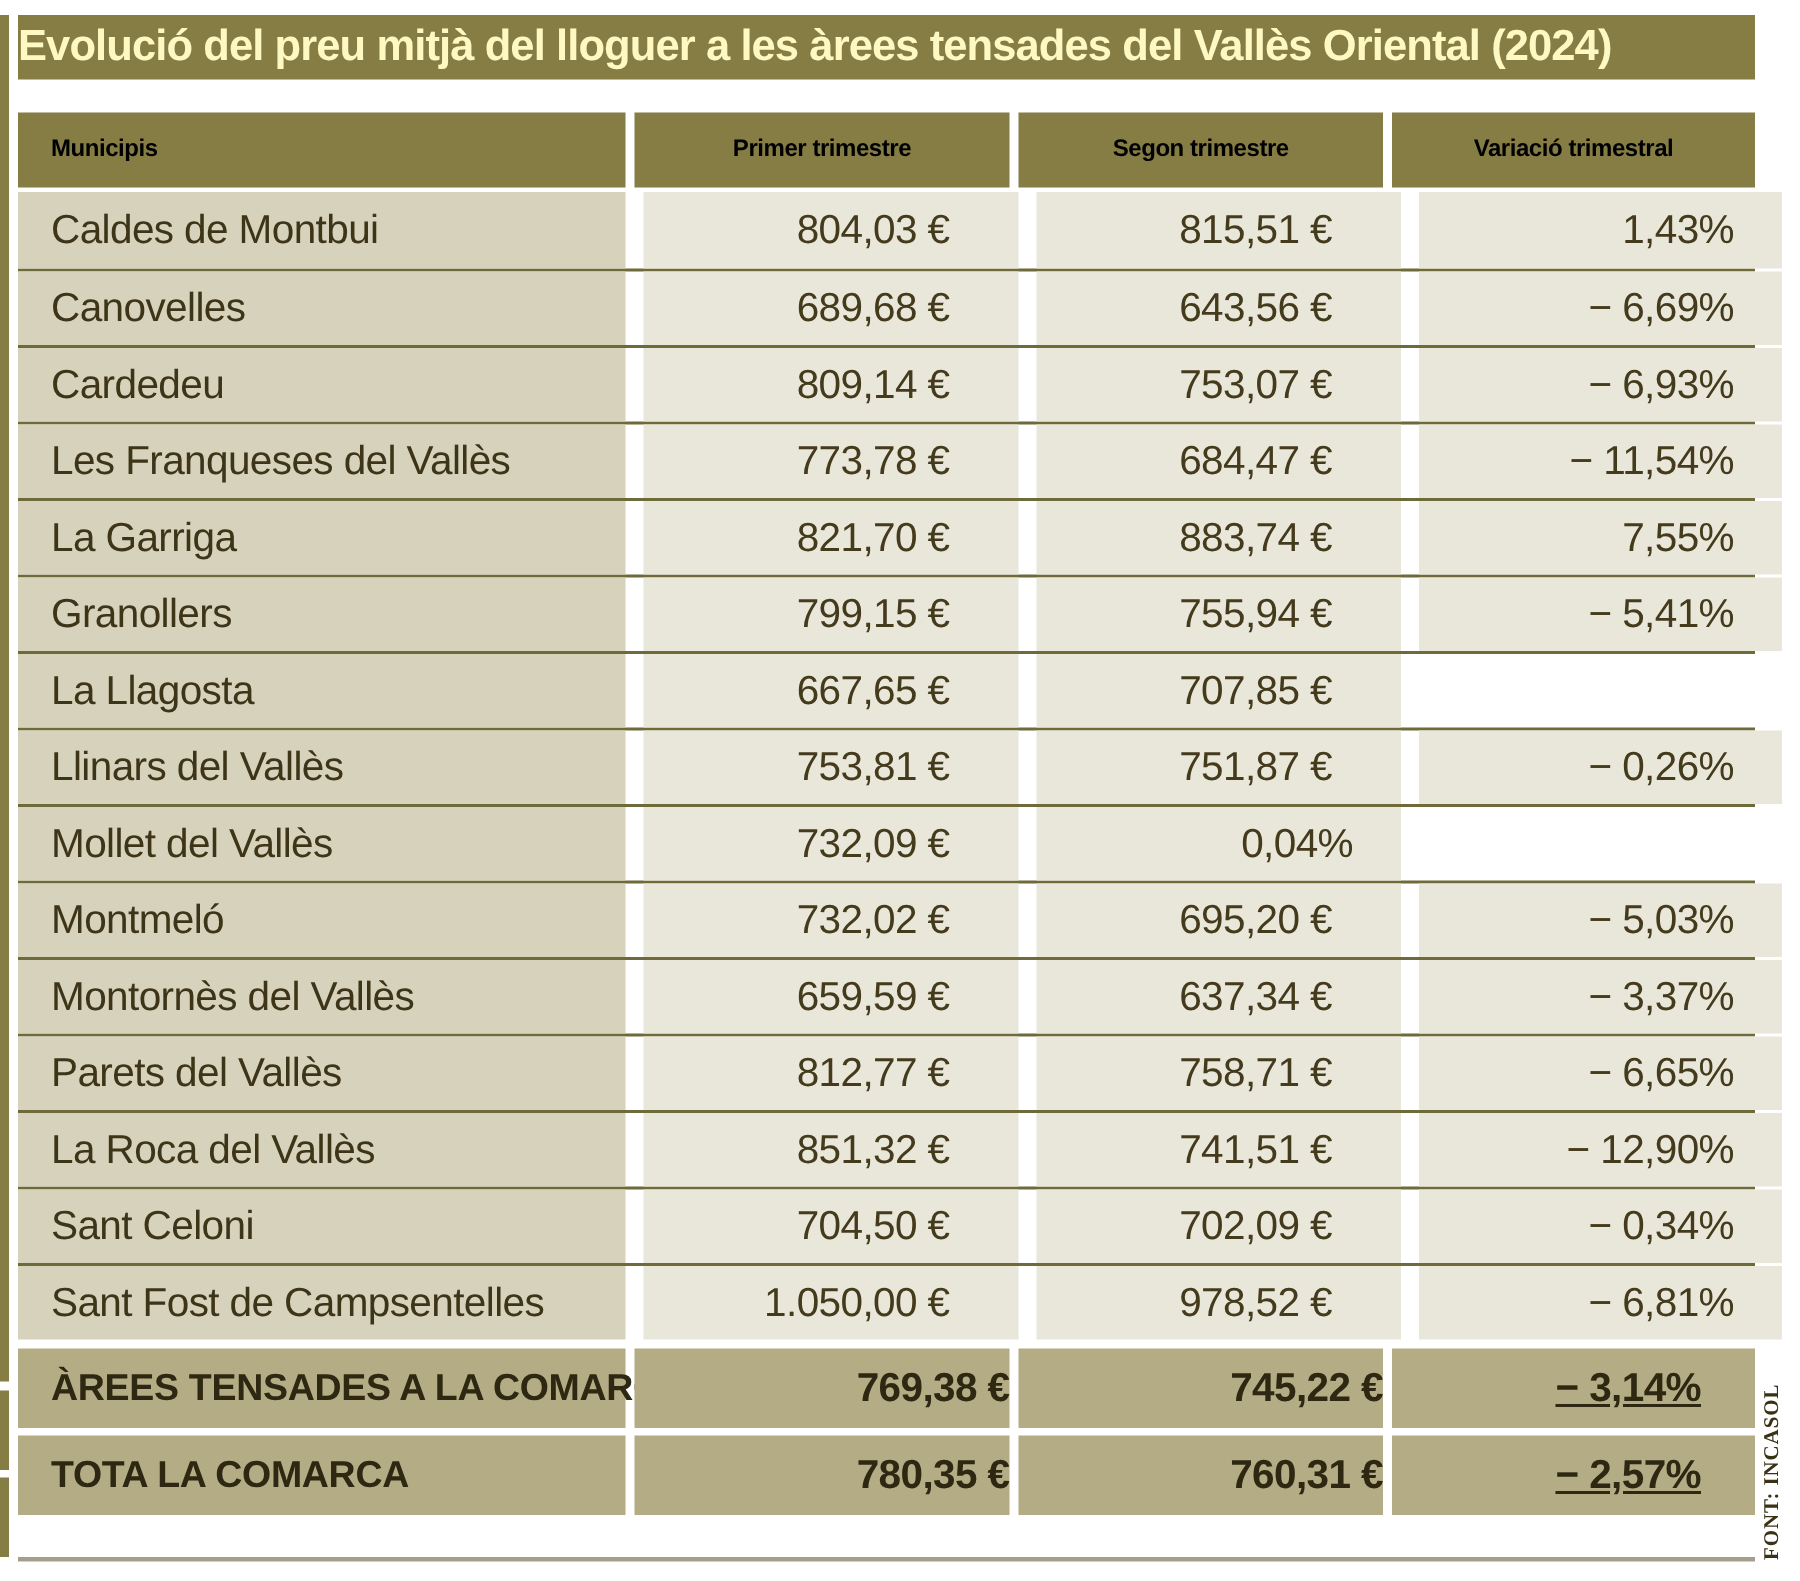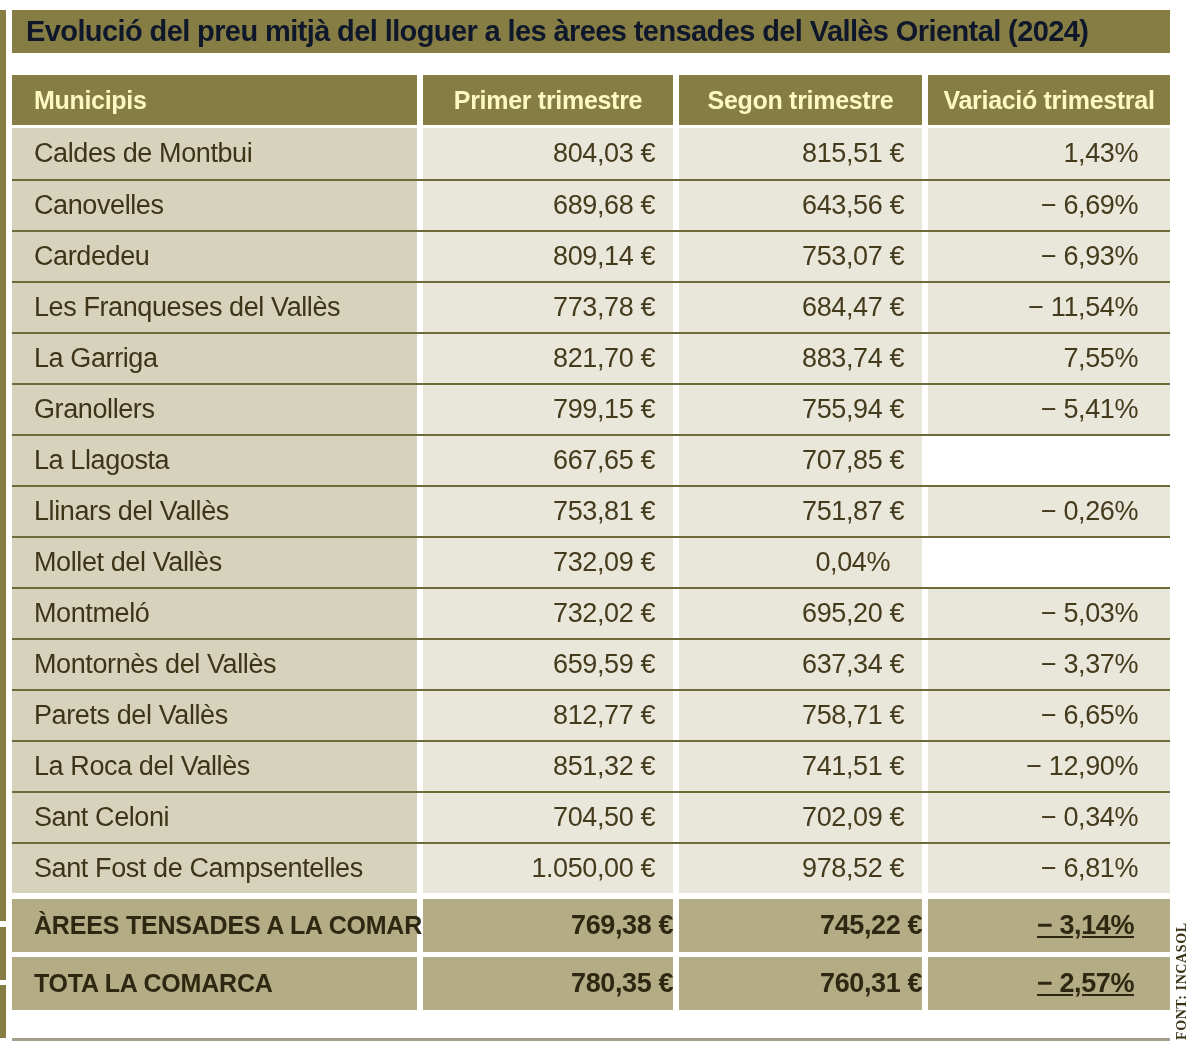--- a/index.html
+++ b/index.html
@@ -14,41 +14,41 @@
   }
   *{margin:0;padding:0;box-sizing:border-box;}
   html,body{background:#ffffff;}
   body{
     width:1200px;height:1054px;position:relative;overflow:hidden;
     font-family:"Liberation Sans",sans-serif;
   }
   .strip-seg{position:absolute;left:0;width:6px;background:var(--olive);}
   .title-bar{
     position:absolute;left:12px;top:10px;width:1158px;height:43px;
-    background:var(--olive);color:#0f172a;
+    background:var(--olive);color:#fef9c3;
     font-size:29px;font-weight:bold;letter-spacing:-0.6px;
-    line-height:43px;padding-left:14px;white-space:nowrap;
+    line-height:43px;white-space:nowrap;
   }
   .table-wrap{position:absolute;left:12px;top:75px;width:1158px;}
   .row{
     display:grid;
     grid-template-columns:405px 250px 243px 242px;
     column-gap:6px;
     background:#ffffff;
   }
   .hdr{height:50px;}
-  .hdr .cell{background:var(--olive);color:#fef9c3;font-weight:bold;font-size:25px;letter-spacing:-0.3px;}
+  .hdr .cell{background:var(--olive);color:#000000;font-weight:bold;font-size:16px;letter-spacing:-0.3px;}
   .hdr .c-name{justify-content:flex-start;padding-left:22px;}
   .hdr .c-val,.hdr .c-pct{justify-content:center;padding-right:0;}
   .cell{display:flex;align-items:center;white-space:nowrap;}
-  .body .row{height:51px;}
+  .body .row{height:51px;gap:12px;}
   .body{margin-top:3px;}
   .body .row + .row{border-top:2px solid var(--sep);}
   .body .c-name{background:var(--col1bg);color:var(--nametxt);font-size:27px;letter-spacing:-0.4px;padding-left:22px;}
-  .body .c-val{background:var(--valbg);color:var(--valtxt);font-size:27px;letter-spacing:-0.4px;justify-content:flex-end;padding-right:18px;}
+  .body .c-val{background:var(--valbg);color:var(--valtxt);font-size:27px;letter-spacing:-0.4px;justify-content:flex-end;padding-right:46px;}
   .body .c-pct{background:var(--valbg);color:var(--valtxt);font-size:27px;letter-spacing:-0.4px;justify-content:flex-end;padding-right:32px;}
   .summary{height:53px;font-weight:bold;}
   .summary.first{margin-top:6px;}
   .summary.second{margin-top:5px;}
   .summary .c-name{background:var(--sumbg);color:var(--sumtxt);font-size:25px;letter-spacing:-0.2px;padding-left:22px;font-weight:bold;}
   .summary .c-val{background:var(--sumbg);color:var(--sumtxt);font-size:27px;letter-spacing:-0.4px;justify-content:flex-end;font-weight:bold;}
   .summary .c-pct{background:var(--sumbg);color:var(--sumtxt);font-size:27px;letter-spacing:-0.4px;justify-content:flex-end;padding-right:36px;font-weight:bold;text-decoration:underline;}
   .bottom-edge{position:absolute;left:12px;top:1038px;width:1158px;height:3px;background:#a49f8d;}
   .source-credit{
     position:absolute;left:1174px;top:1040px;width:118px;height:17px;

